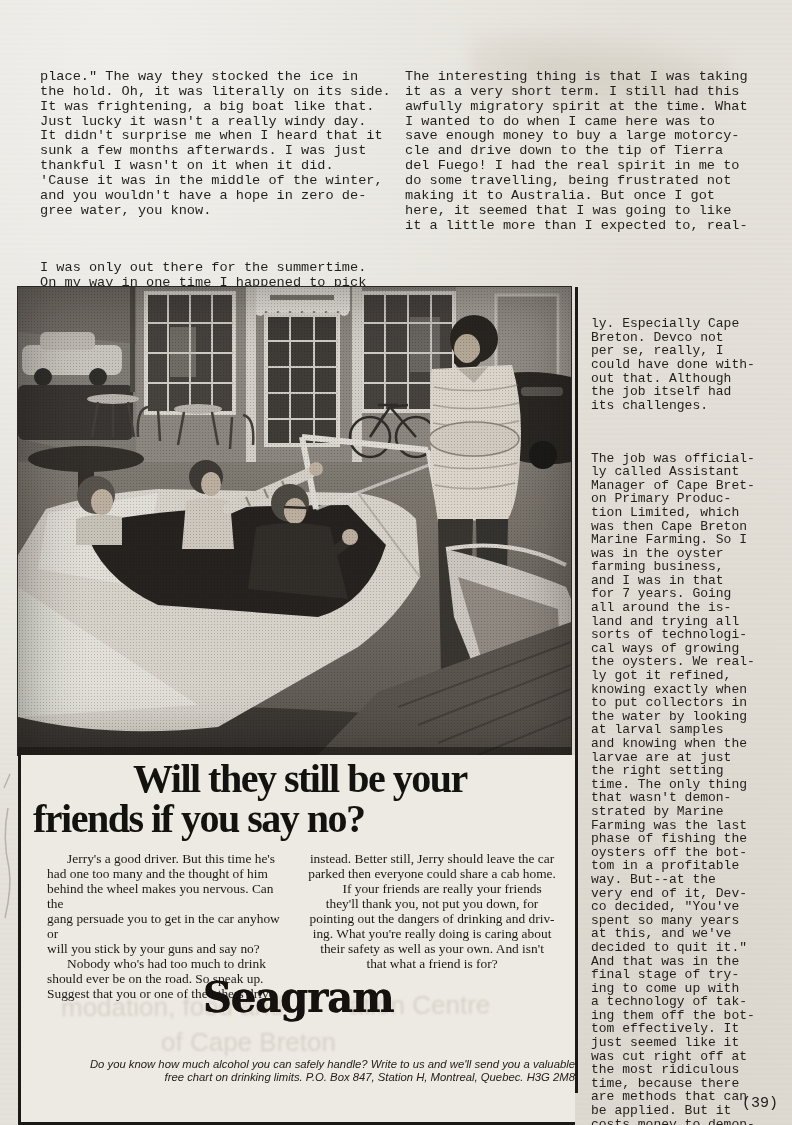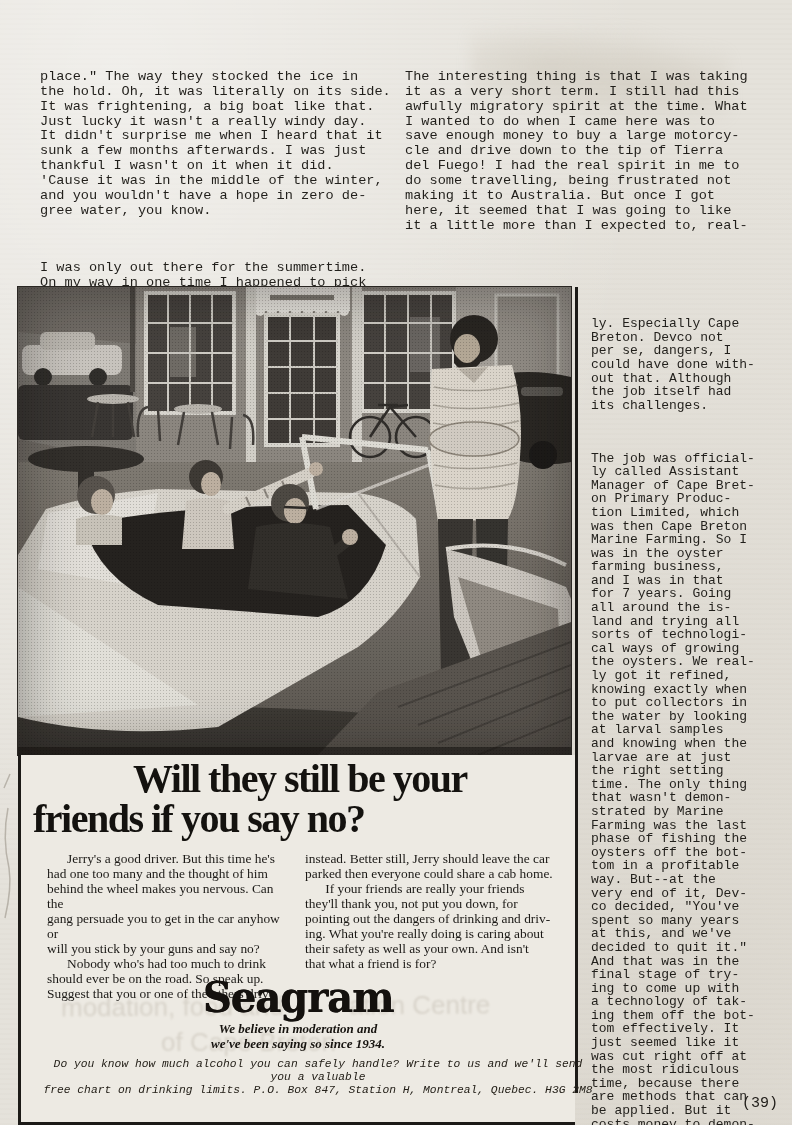--- a/index.html
+++ b/index.html
@@ -34,28 +34,28 @@
   .ad{position:absolute;left:18px;top:755px;width:557px;height:370px;
       background:#edeae3;border-left:3px solid #1c1a17;border-bottom:3px solid #1c1a17;box-sizing:border-box;}
   .headline{position:absolute;left:0;top:4px;width:100%;
       font-family:"Liberation Serif", serif;font-weight:bold;color:#14120f;
       font-size:40px;line-height:40px;letter-spacing:-1.5px;}
   .headline .l1{display:block;padding-left:112px;}
   .headline .l2{display:block;padding-left:12px;}
   .ad-cols{position:absolute;left:26px;top:96px;width:512px;display:flex;gap:16px;}
   .ad-col{white-space:pre-wrap;font-family:"Liberation Serif", serif;font-size:13.4px;line-height:15px;color:#1b1916;}
   .ad-col.left{width:246px;}
-  .ad-col.right{width:258px;}
+  .ad-col.right{width:258px;text-align:center;}
   .seagram{position:absolute;left:0;top:222px;width:100%;text-align:center;
       font-family:"DejaVu Serif", serif;font-weight:bold;font-size:40px;line-height:40px;color:#14110e;
       letter-spacing:-1px;transform:scaleY(1.08);text-shadow:.6px 0 #14110e;}
   .tagline{position:absolute;left:0;top:266px;width:100%;text-align:center;white-space:pre-line;
       font-family:"Liberation Serif", serif;font-style:italic;font-weight:bold;font-size:13px;line-height:15px;color:#16130f;}
-  .fineprint{position:absolute;left:0;top:303px;width:100%;text-align:center;white-space:pre-line;
-      font-family:Liberation Mono, monospace;font-style:italic;font-size:11.3px;line-height:13px;color:#242019;padding-left:20px;}
+  .fineprint{position:absolute;left:0;top:303px;width:100%;text-align:right;white-space:pre-line;
+      font-family:Liberation Sans, sans-serif;font-style:italic;font-size:11.3px;line-height:13px;color:#242019;}
   
   .ghost{position:absolute;font-family:"Liberation Sans", sans-serif;color:#9a9080;
       opacity:.26;filter:blur(1.3px);white-space:pre;pointer-events:none;}
   .ghost-1{left:190px;top:992px;font-size:26px;transform:rotate(-.4deg);}
   .ghost-2{left:200px;top:1026px;font-size:26px;}
   .ghost-blob{position:absolute;pointer-events:none;filter:blur(7px);opacity:.5;
       background:
         radial-gradient(ellipse at 30% 40%, rgba(193,186,171,.8), transparent 60%),
         radial-gradient(ellipse at 70% 60%, rgba(188,180,164,.7), transparent 55%);}
   .blob-tr{left:470px;top:28px;width:260px;height:95px;}
@@ -98,21 +98,21 @@
 del Fuego! I had the real spirit in me to
 do some travelling, being frustrated not
 making it to Australia. But once I got
 here, it seemed that I was going to like
 it a little more than I expected to, real-</p>
   </div>
 
   <div class="col col-3 tw">
     <p>ly. Especially Cape
 Breton. Devco not
-per se, dangers, I
+per se, really, I
 could have done with-
 out that. Although
 the job itself had
 its challenges.</p>
     <p>The job was official-
 ly called Assistant
 Manager of Cape Bret-
 on Primary Produc-
 tion Limited, which
 was then Cape Breton
@@ -331,22 +331,20 @@
       <div class="ad-col right">instead. Better still, Jerry should leave the car
 parked then everyone could share a cab home.
       If your friends are really your friends
 they'll thank you, not put you down, for
 pointing out the dangers of drinking and driv-
 ing. What you're really doing is caring about
 their safety as well as your own. And isn't
 that what a friend is for?</div>
     </div>
     <div class="seagram">Seagram</div>
-    <div class="tagline">We believe in moderation and
-we've been saying so since 1934.</div>
     <div class="fineprint">Do you know how much alcohol you can safely handle? Write to us and we'll send you a valuable
 free chart on drinking limits. P.O. Box 847, Station H, Montreal, Quebec.  H3G 2M8</div>
   </div>
 
   <svg class="margin-mark" viewBox="0 0 16 170">
     <path d="M10,6 L4,20 M8,40 Q2,70 9,100 Q12,120 5,150" stroke="#8d867a" stroke-width="1.5" fill="none"></path>
   </svg>
 
   <div class="pageno">(39)</div>
 

